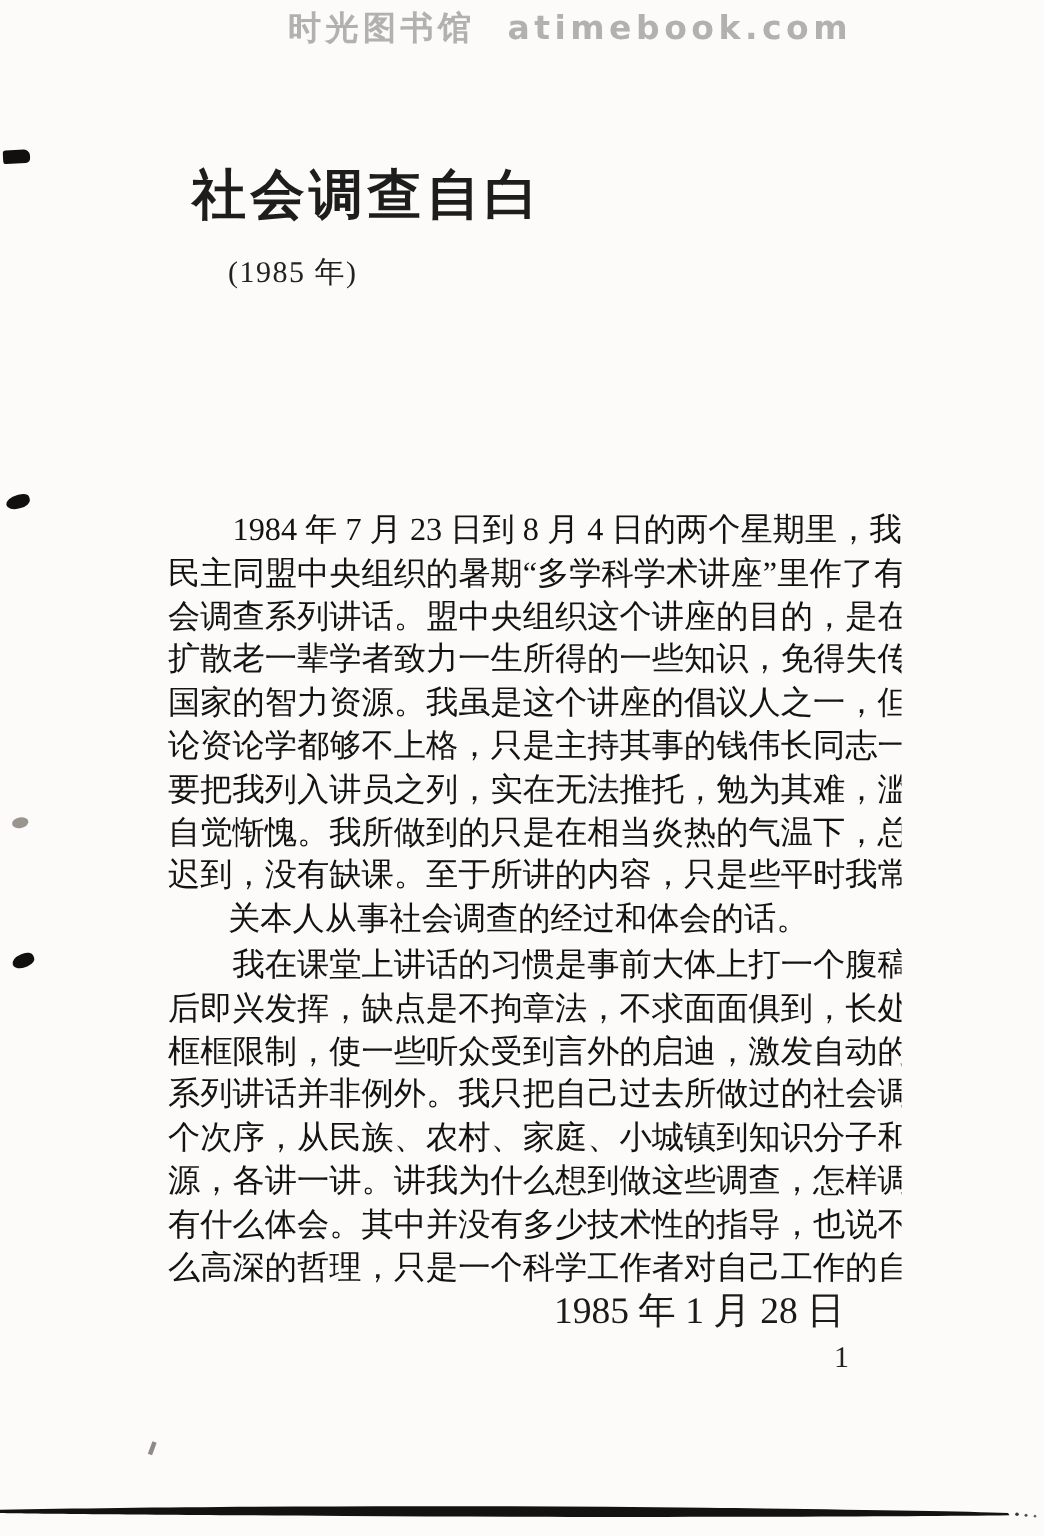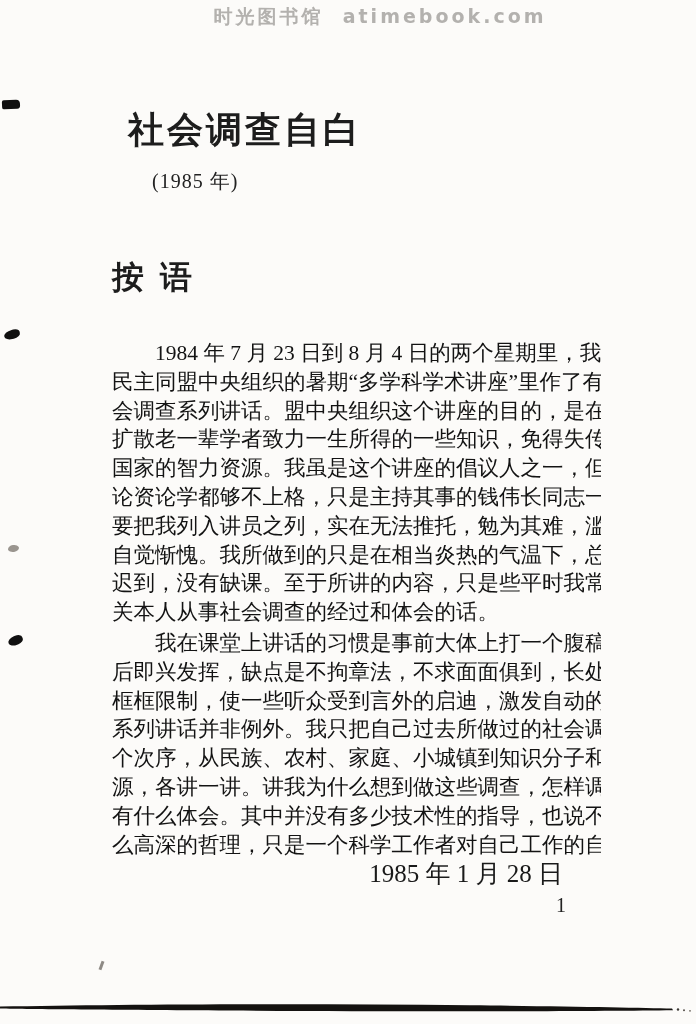--- a/index.html
+++ b/index.html
@@ -19,21 +19,21 @@
   .watermark {
     position: absolute;
     top: 4px;
     left: 0;
     width: 100%;
     text-align: center;
     padding-left: 64px;
     box-sizing: border-box;
     font-family: "DejaVu Sans", "Liberation Sans", sans-serif;
     font-weight: bold;
-    font-size: 19px;
+    font-size: 22px;
     letter-spacing: 3px;
     color: #b3b1ae;
     white-space: pre;
   }
   .chapter-title {
     position: absolute;
     left: 128px;
     top: 106px;
     font-size: 36px;
     font-weight: bold;
@@ -74,20 +74,21 @@
     text-align: justify;
     text-align-last: justify;
     text-justify: inter-character;
     overflow: hidden;
     white-space: nowrap;
   }
   .tline.indent { padding-left: 43px; }
   .tline.short {
     text-align: left;
     text-align-last: left;
+    margin-left: 40px;
   }
   .date-line {
     position: absolute;
     left: 112px;
     top: 857px;
     width: 451px;
     text-align: right;
     font-size: 25px;
     color: #1a1a1a;
     white-space: pre;
@@ -121,21 +122,20 @@
 <body>
 
 <div class="page">
 
   <div class="watermark">时光图书馆  atimebook.com</div>
 
   <div class="chapter-title">社会调查自白</div>
 
   <div class="chapter-year">(1985 年)</div>
 
-  <div class="section-heading">按  语</div>
 
   <div class="para para-1">
     <div class="tline indent">1984 年 7 月 23 日到 8 月 4 日的两个星期里，我在中国</div>
     <div class="tline">民主同盟中央组织的暑期“多学科学术讲座”里作了有关社</div>
     <div class="tline">会调查系列讲话。盟中央组织这个讲座的目的，是在贮存和</div>
     <div class="tline">扩散老一辈学者致力一生所得的一些知识，免得失传，有损</div>
     <div class="tline">国家的智力资源。我虽是这个讲座的倡议人之一，但是自问</div>
     <div class="tline">论资论学都够不上格，只是主持其事的钱伟长同志一意坚持</div>
     <div class="tline">要把我列入讲员之列，实在无法推托，勉为其难，滥竽充数，</div>
     <div class="tline">自觉惭愧。我所做到的只是在相当炎热的气温下，总算没有</div>

